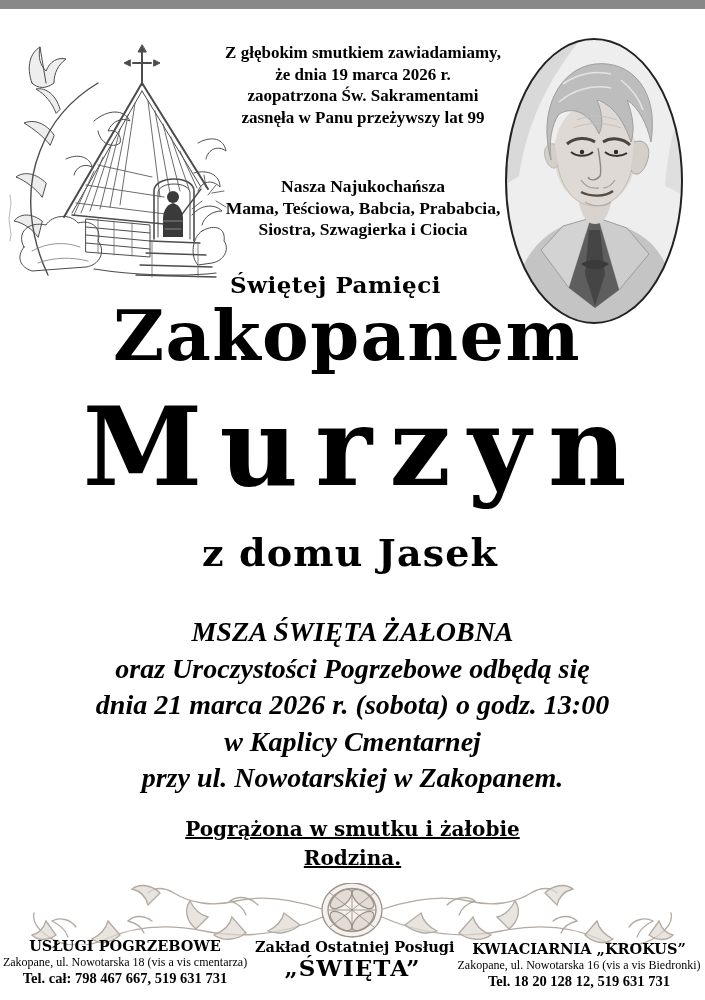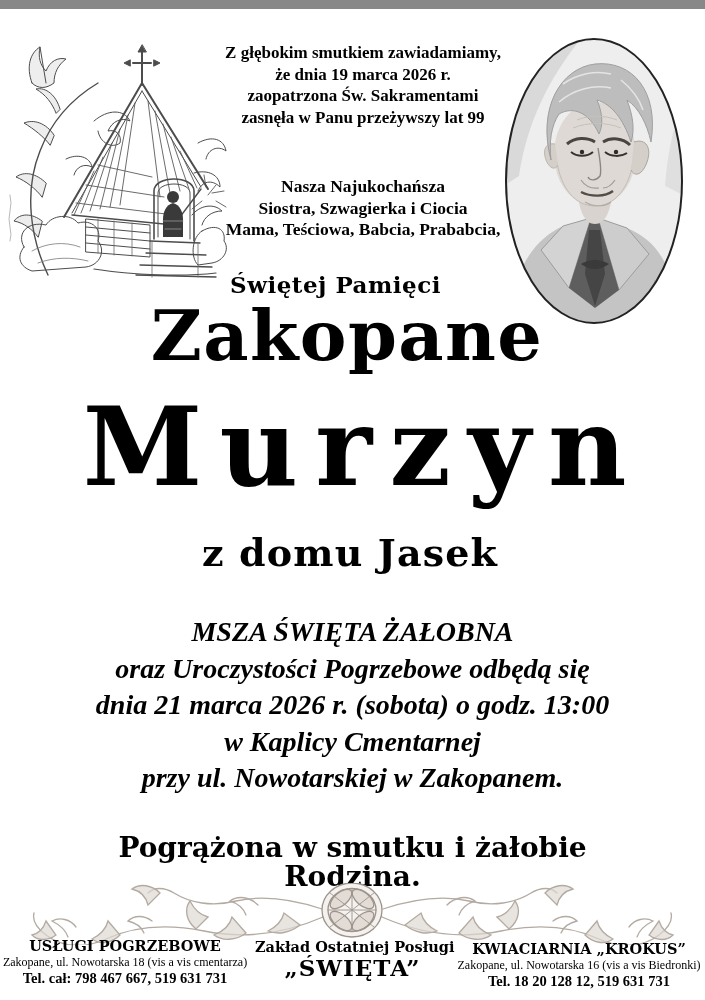--- a/index.html
+++ b/index.html
@@ -15,21 +15,21 @@
   .times-r{font-family:"Liberation Serif",serif;font-weight:normal;}
   .fat{font-family:"DejaVu Serif",serif;font-weight:bold;}
 
   .announce{left:160px;top:33px;width:406px;font-size:17px;line-height:21.5px;}
   .relations{left:160px;top:167px;width:406px;font-size:17.5px;line-height:21.5px;}
   .memory{left:0;top:262px;width:671px;font-size:23px;letter-spacing:0.5px;}
   .firstname{left:0;top:292px;width:694px;font-size:70px;line-height:70px;letter-spacing:0.02em;}
   .lastname{left:0;top:384px;width:705px;font-size:108px;line-height:108px;letter-spacing:0.16em;padding-left:0.1em;}
   .maiden{left:0;top:521px;width:700px;font-size:38px;letter-spacing:0.03em;}
   .funeral{left:0;top:605px;width:705px;font-size:28px;line-height:36.5px;font-style:italic;}
-  .mourning{left:0;top:824px;width:705px;font-size:28px;line-height:29px;}
+  .mourning{left:0;top:806px;width:705px;font-size:20px;line-height:29px;text-decoration:underline;}
 
   .fcol{line-height:1;}
   .f-title{font-size:14.5px;line-height:17px;}
   .f-addr{font-size:12px;line-height:16px;text-align:center;}
   .f-phone{font-size:14.5px;line-height:17px;}
   .f-big{font-size:23px;line-height:26px;letter-spacing:1px;}
   .foot-left{left:0px;top:928px;width:250px;}
   .foot-center{left:255px;top:929px;width:195px;}
   .foot-right{left:453px;top:931px;width:252px;}
 </style>
@@ -154,27 +154,27 @@
 
   <div class="abs ctr announce times-b">
     <div class="nowrap">Z głębokim smutkiem zawiadamiamy,</div>
     <div class="nowrap">że dnia 19 marca 2026 r.</div>
     <div class="nowrap">zaopatrzona Św. Sakramentami</div>
     <div class="nowrap">zasnęła w Panu przeżywszy lat 99</div>
   </div>
 
   <div class="abs ctr relations times-b">
     <div class="nowrap">Nasza Najukochańsza</div>
+    <div class="nowrap">Mama, Teściowa, Babcia, Prababcia,</div>
     <div class="nowrap">Siostra, Szwagierka i Ciocia</div>
-    <div class="nowrap">Mama, Teściowa, Babcia, Prababcia,</div>
   </div>
 
   <div class="abs ctr memory fat">Świętej Pamięci</div>
 
-  <div class="abs ctr firstname fat nowrap">Zakopane</div>
+  <div class="abs ctr firstname fat nowrap">Zakopanem</div>
   <div class="abs ctr lastname fat nowrap">Murzyn</div>
   <div class="abs ctr maiden fat nowrap">z domu Jasek</div>
 
   <div class="abs ctr funeral times-b">
     <div class="nowrap">MSZA ŚWIĘTA ŻAŁOBNA</div>
     <div class="nowrap">oraz Uroczystości Pogrzebowe odbędą się</div>
     <div class="nowrap">dnia 21 marca 2026 r. (sobota) o godz. 13:00</div>
     <div class="nowrap">w Kaplicy Cmentarnej</div>
     <div class="nowrap">przy ul. Nowotarskiej w Zakopanem.</div>
   </div>

